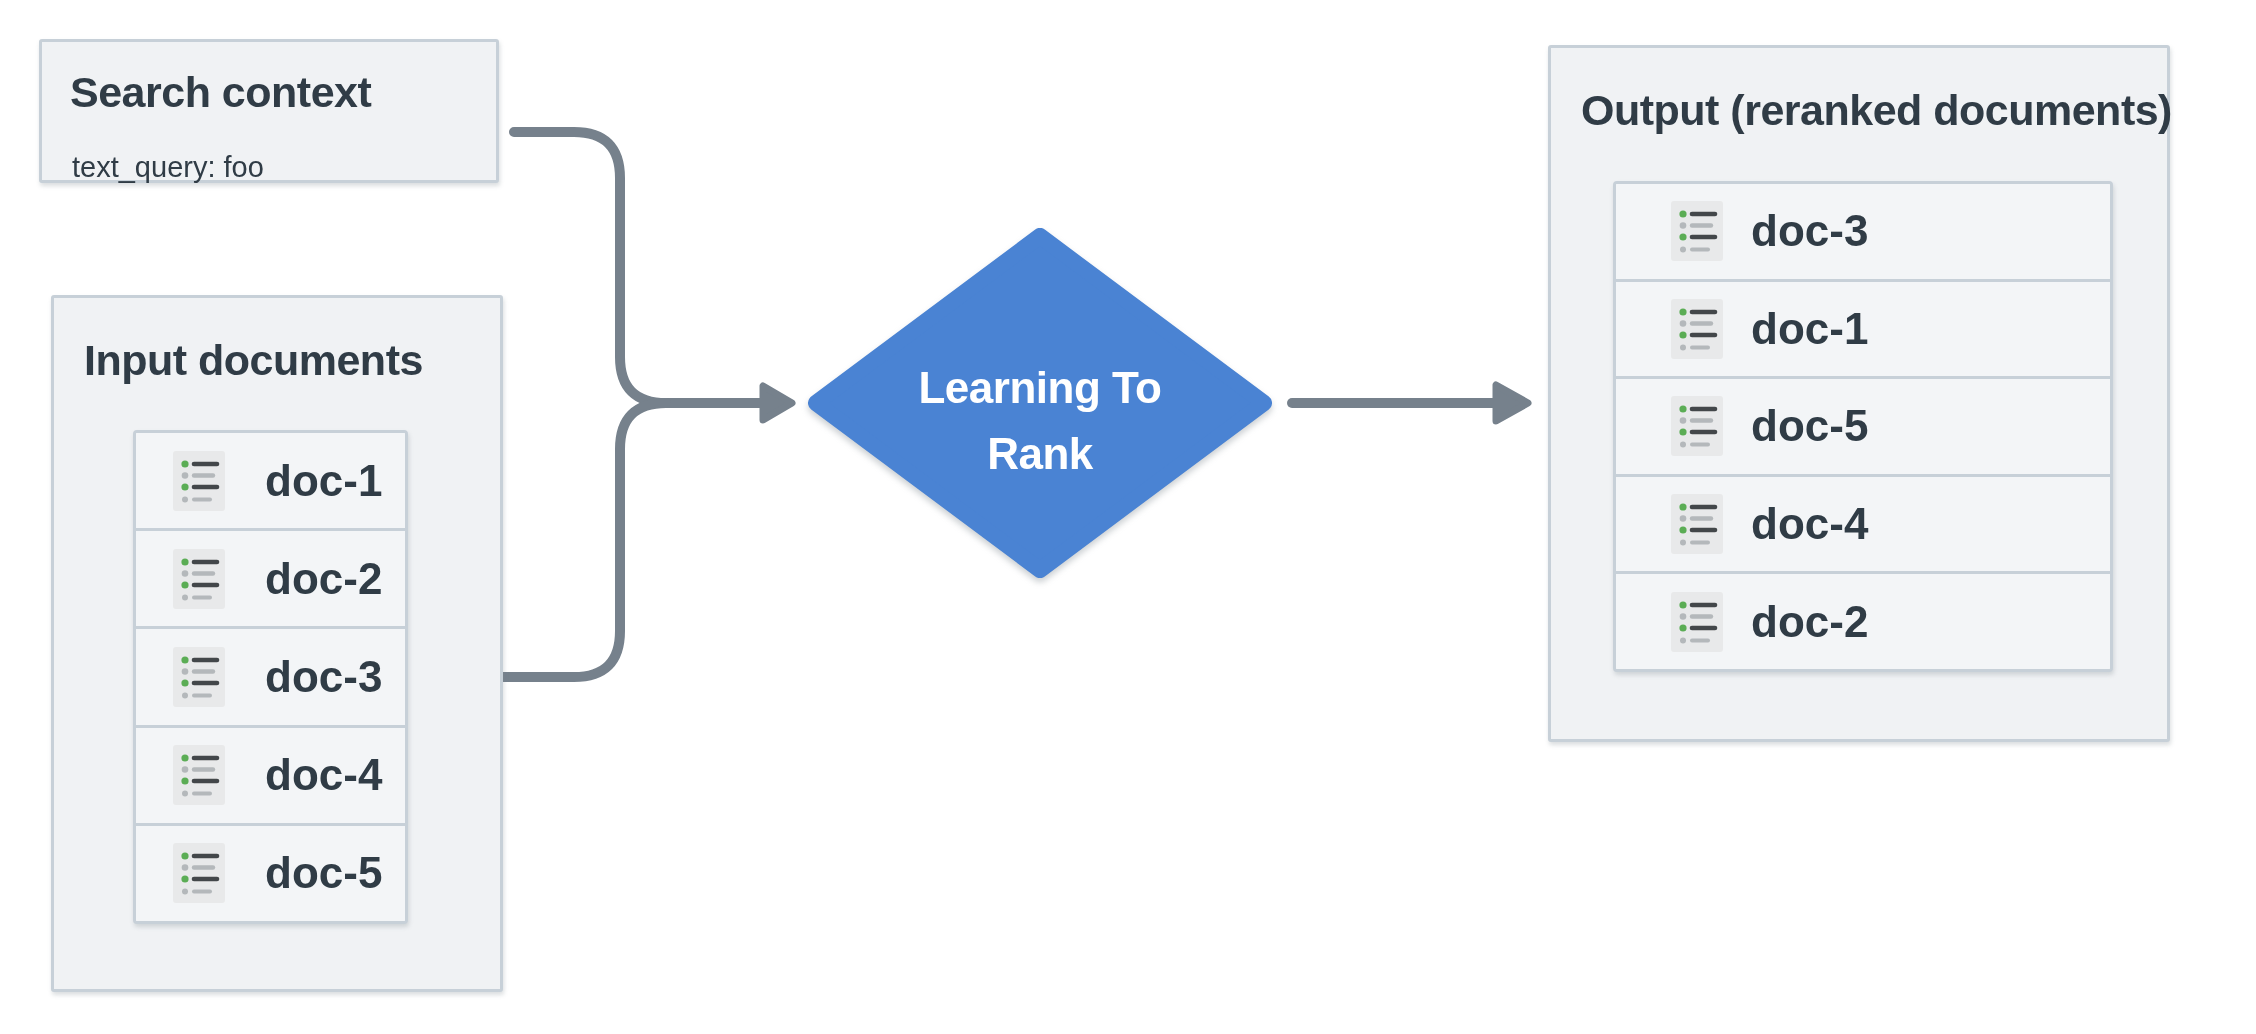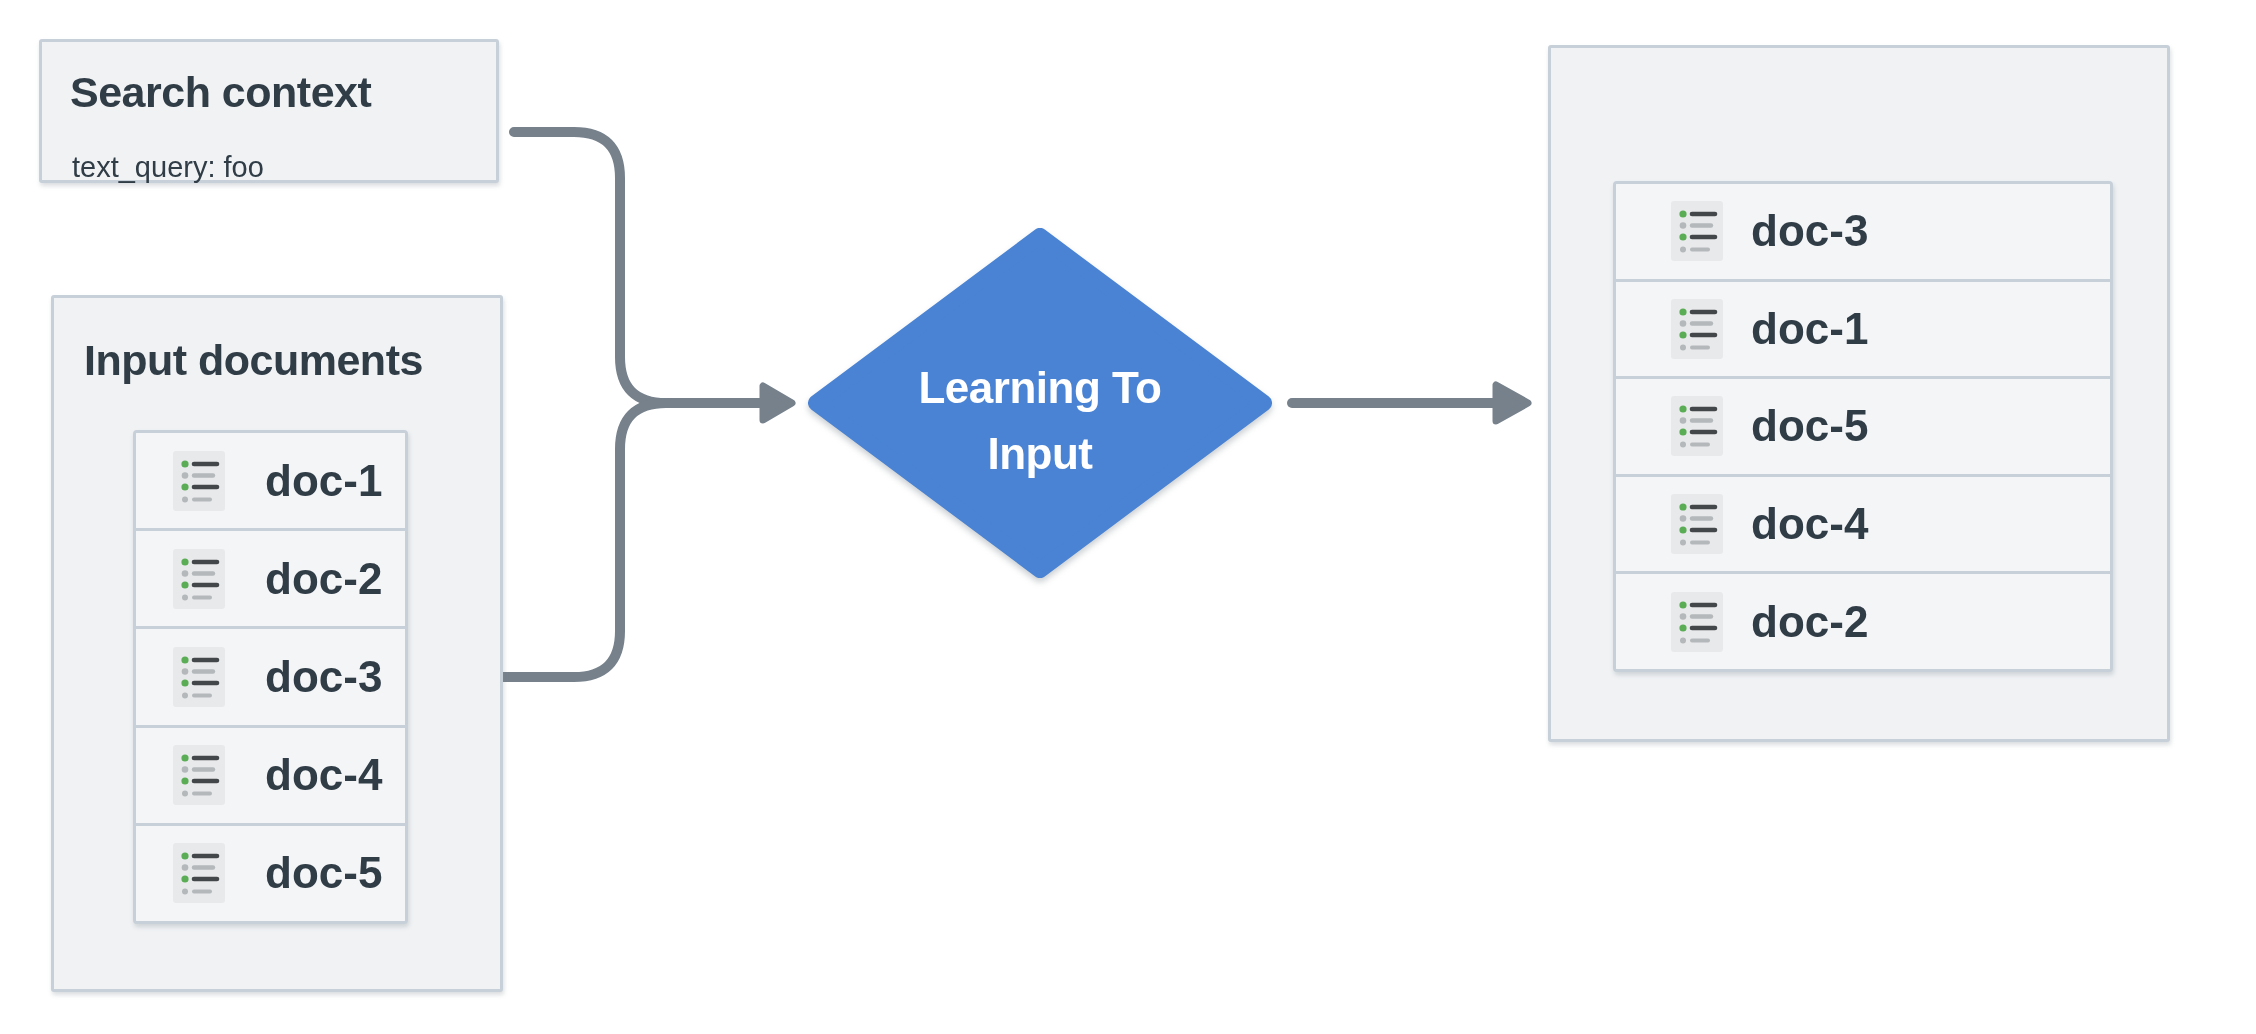--- a/index.html
+++ b/index.html
@@ -233,25 +233,26 @@
         </div>
       </div>
   </section>
 
   <div class="diamond-node">
     <svg viewBox="0 0 464 350">
       <polygon class="diamond-shape" points="232,8 456,175 232,342 8,175"></polygon>
     </svg>
     <div class="diamond-label">
       <span>Learning To</span>
-      <span>Input</span>
+      <span>Rank</span>
     </div>
   </div>
 
   <section class="panel panel-output">
+    <h2>Output (reranked documents)</h2>
     <div class="doc-group">
 
         <div class="doc-row">
           <svg class="doc-icon" viewBox="0 0 52 60" aria-hidden="true">
             <rect x="0" y="0" width="52" height="60" rx="3" style="fill:var(--icon-bg)"></rect>
             <circle cx="12" cy="13" r="3.6" style="fill:var(--icon-dot-green)"></circle>
             <line x1="21" y1="13" x2="44" y2="13" style="stroke:var(--icon-line-dark);stroke-width:4.6;stroke-linecap:round"></line>
             <circle cx="12" cy="24.5" r="3.3" style="fill:var(--icon-dot-gray)"></circle>
             <line x1="21" y1="24.5" x2="40" y2="24.5" style="stroke:var(--icon-line-light);stroke-width:4.4;stroke-linecap:round"></line>
             <circle cx="12" cy="36" r="3.6" style="fill:var(--icon-dot-green)"></circle>

